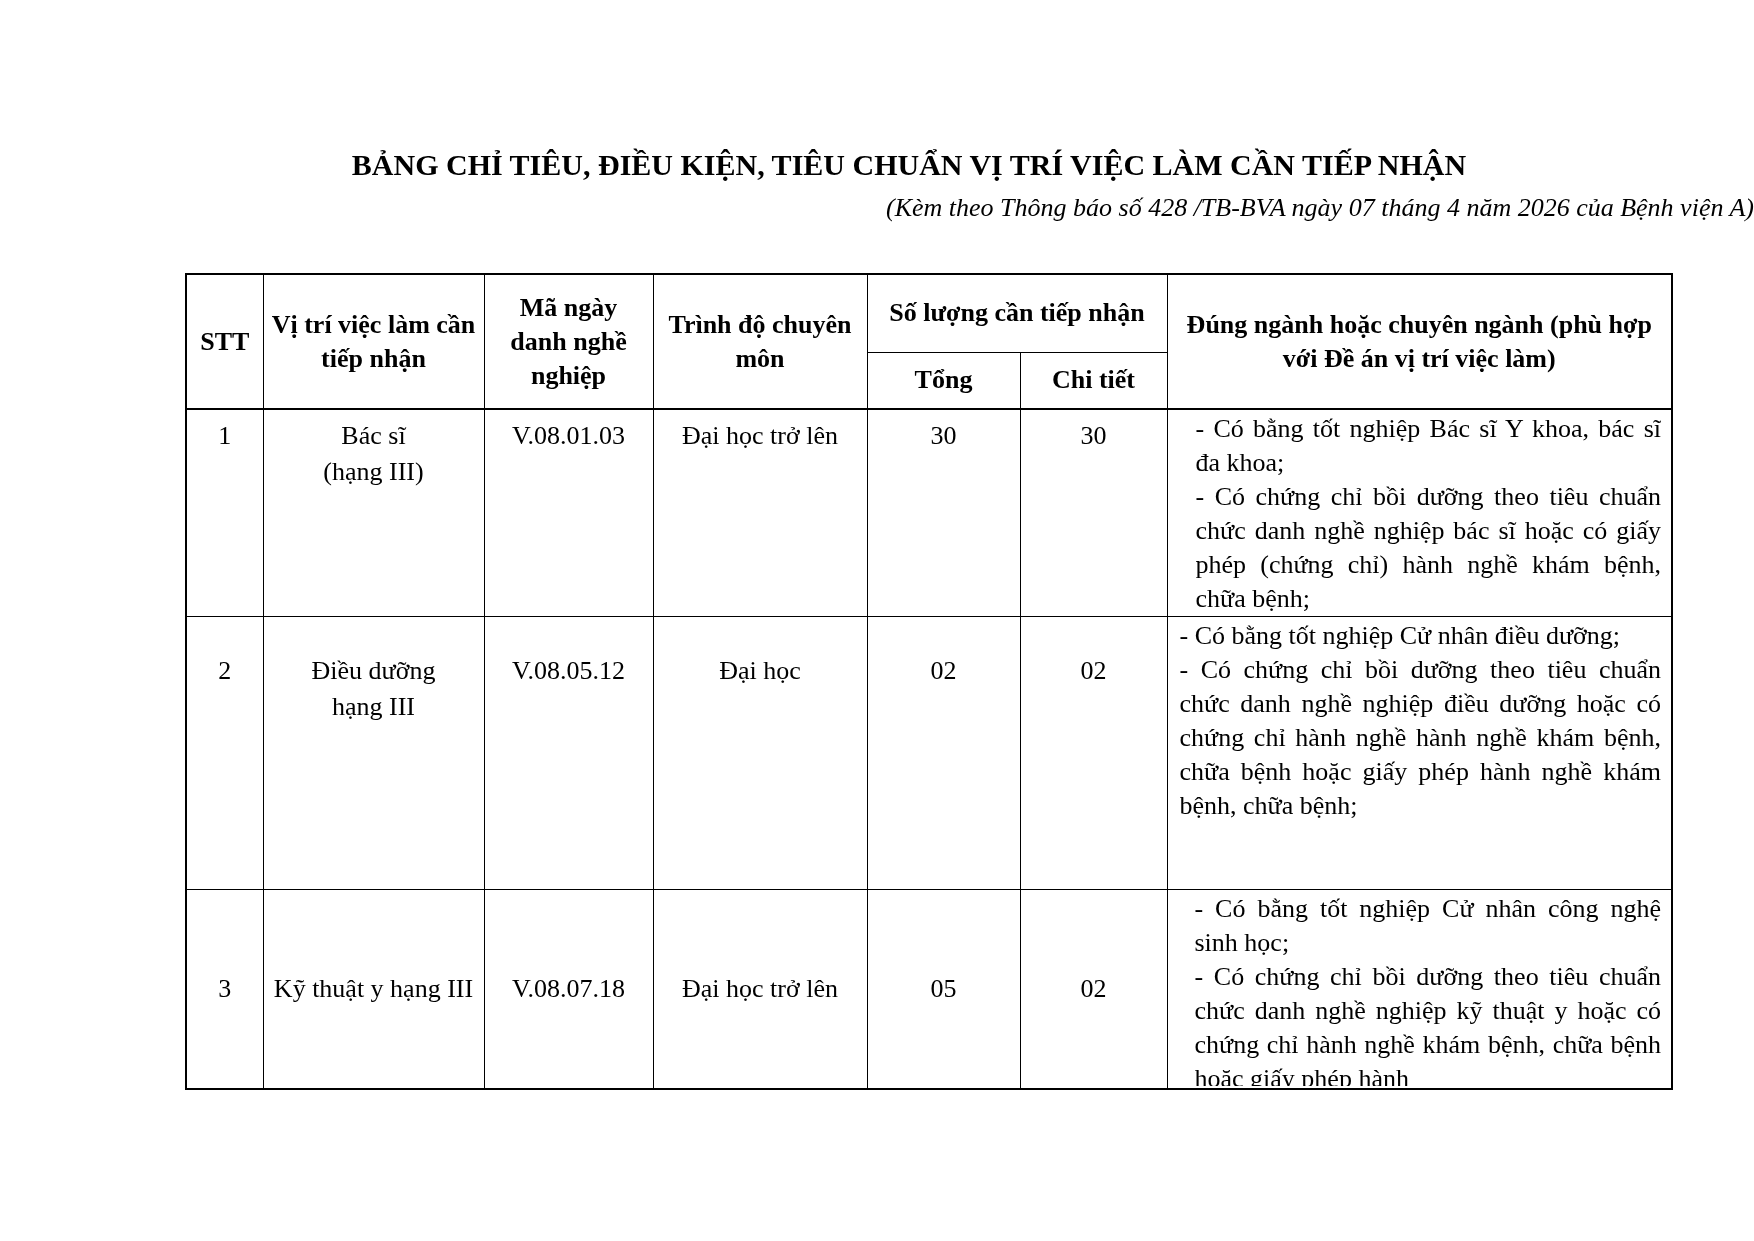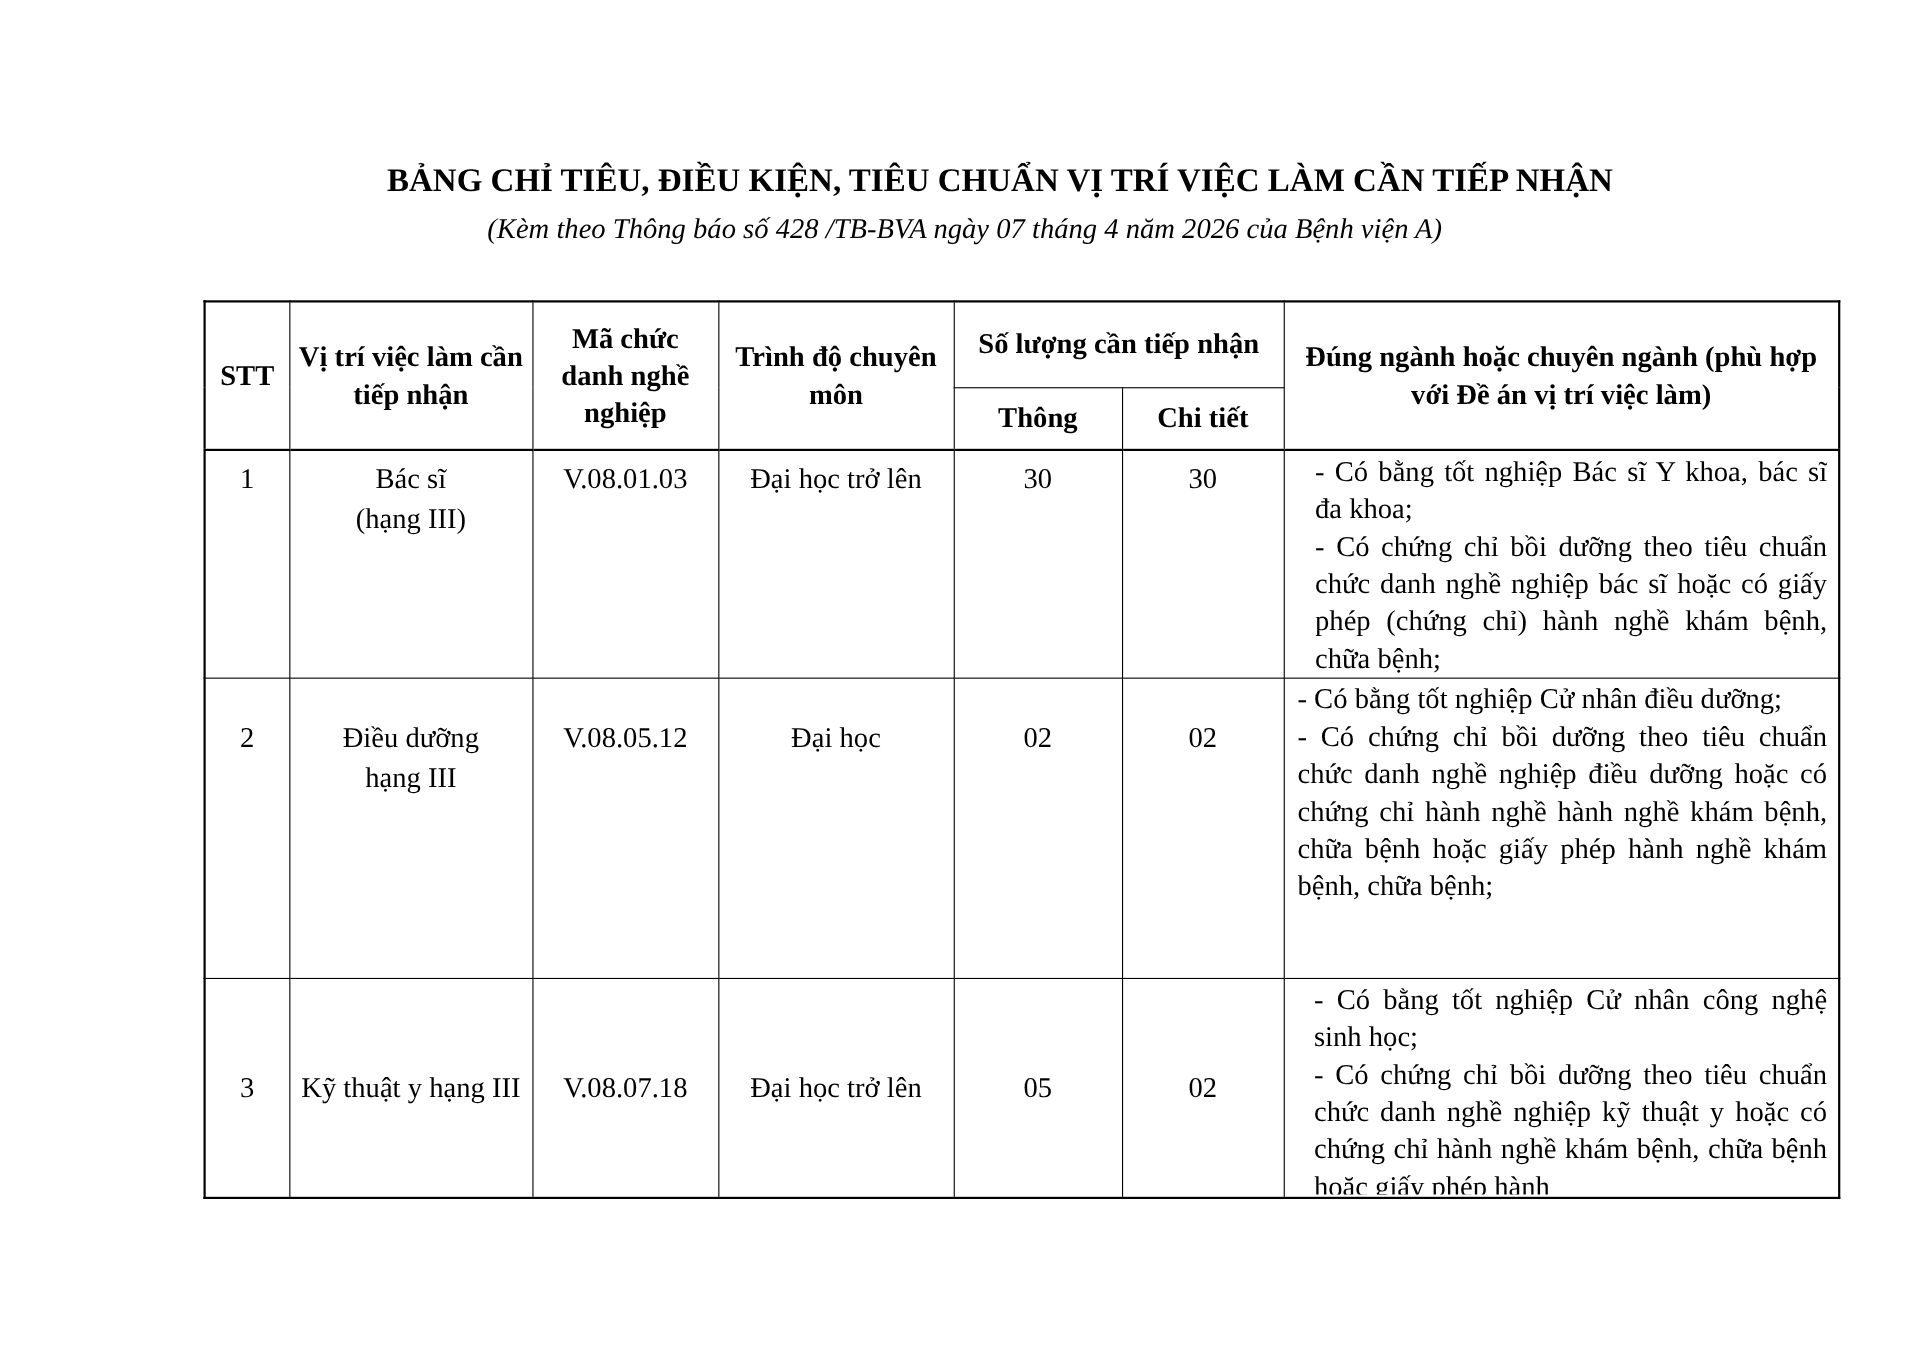--- a/index.html
+++ b/index.html
@@ -27,21 +27,21 @@
     font-size: 30px;
     font-weight: bold;
     line-height: 38px;
     padding-left: 32px;
   }
   .subtitle {
     position: absolute;
     top: 190px;
     left: 0;
     width: 1754px;
-    text-align: center;
+    text-align: right;
     font-size: 26px;
     font-style: italic;
     line-height: 36px;
   }
   .tbl-wrap {
     position: absolute;
     top: 273px;
     left: 185px;
   }
   table {
@@ -108,27 +108,27 @@
         <col style="width:169px">
         <col style="width:214px">
         <col style="width:153px">
         <col style="width:147px">
         <col style="width:505px">
       </colgroup>
       <tbody>
         <tr class="h1">
           <th rowspan="2">STT</th>
           <th rowspan="2">Vị trí việc làm cần tiếp nhận</th>
-          <th rowspan="2">Mã chức danh nghề nghiệp</th>
+          <th rowspan="2">Mã ngày danh nghề nghiệp</th>
           <th rowspan="2">Trình độ chuyên môn</th>
           <th colspan="2">Số lượng cần tiếp nhận</th>
           <th rowspan="2">Đúng ngành hoặc chuyên ngành (phù hợp với Đề án vị trí việc làm)</th>
         </tr>
         <tr class="h2">
-          <th>Thông</th>
+          <th>Tổng</th>
           <th>Chi tiết</th>
         </tr>
 
         <tr class="r1">
           <td class="c">1</td>
           <td class="c">Bác sĩ
 (hạng III)</td>
           <td class="c">V.08.01.03</td>
           <td class="c">Đại học trở lên</td>
           <td class="c num">30</td>

